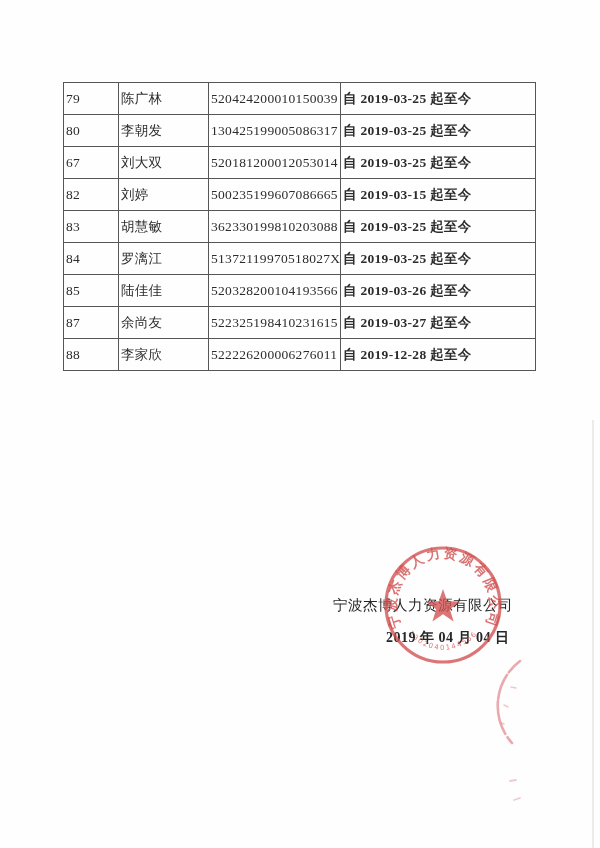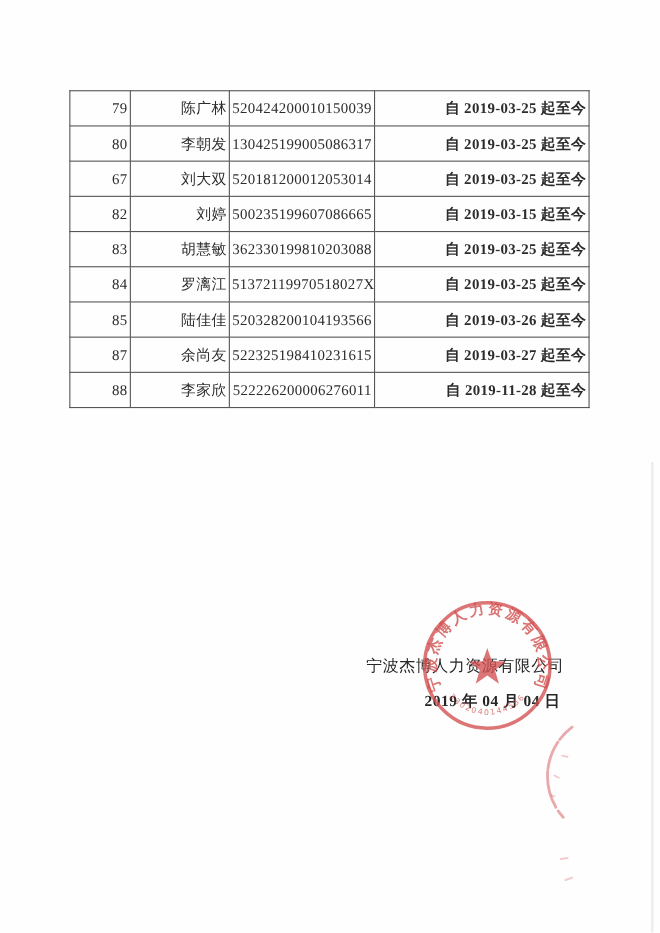--- a/index.html
+++ b/index.html
@@ -10,21 +10,21 @@
   }
 
   
   table.roster {
     position:absolute; left:63px; top:82px;
     border-collapse:collapse; table-layout:fixed;
     width:472px;
   }
   table.roster td {
     border:1px solid #565656;
-    height:31px; text-align:right; vertical-align:middle;
+    height:31px; text-align:left; vertical-align:middle;
     color:#2c2c2c; font-size:13.5px; letter-spacing:0.3px;
     white-space:nowrap; overflow:hidden; padding:0 2px;
   }
   td.c-no     { font-size:14px; }
   td.c-id     { font-size:13.5px; letter-spacing:0.4px; }
   td.c-period { font-size:13.5px;font-weight:bold; }
 
   
   .company {
     position:absolute; left:333px; top:596px;
@@ -115,21 +115,21 @@
       <tr>
         <td class="c-no">87</td>
         <td class="c-name">余尚友</td>
         <td class="c-id">522325198410231615</td>
         <td class="c-period">自 2019-03-27 起至今</td>
       </tr>
       <tr>
         <td class="c-no">88</td>
         <td class="c-name">李家欣</td>
         <td class="c-id">522226200006276011</td>
-        <td class="c-period">自 2019-11-28 起至今</td>
+        <td class="c-period">自 2019-12-28 起至今</td>
       </tr>
     </tbody>
   </table>
 
   <div class="company">宁波杰博人力资源有限公司</div>
   <div class="issue-date">2019 年 04 月 04 日</div>
 
   <svg class="seal" width="160" height="160" viewBox="0 0 160 160">
     <defs>
       <path id="sealTopArc" d="M 37.4 99.9 A 47 47 0 1 1 122.6 99.9" fill="none"></path>

